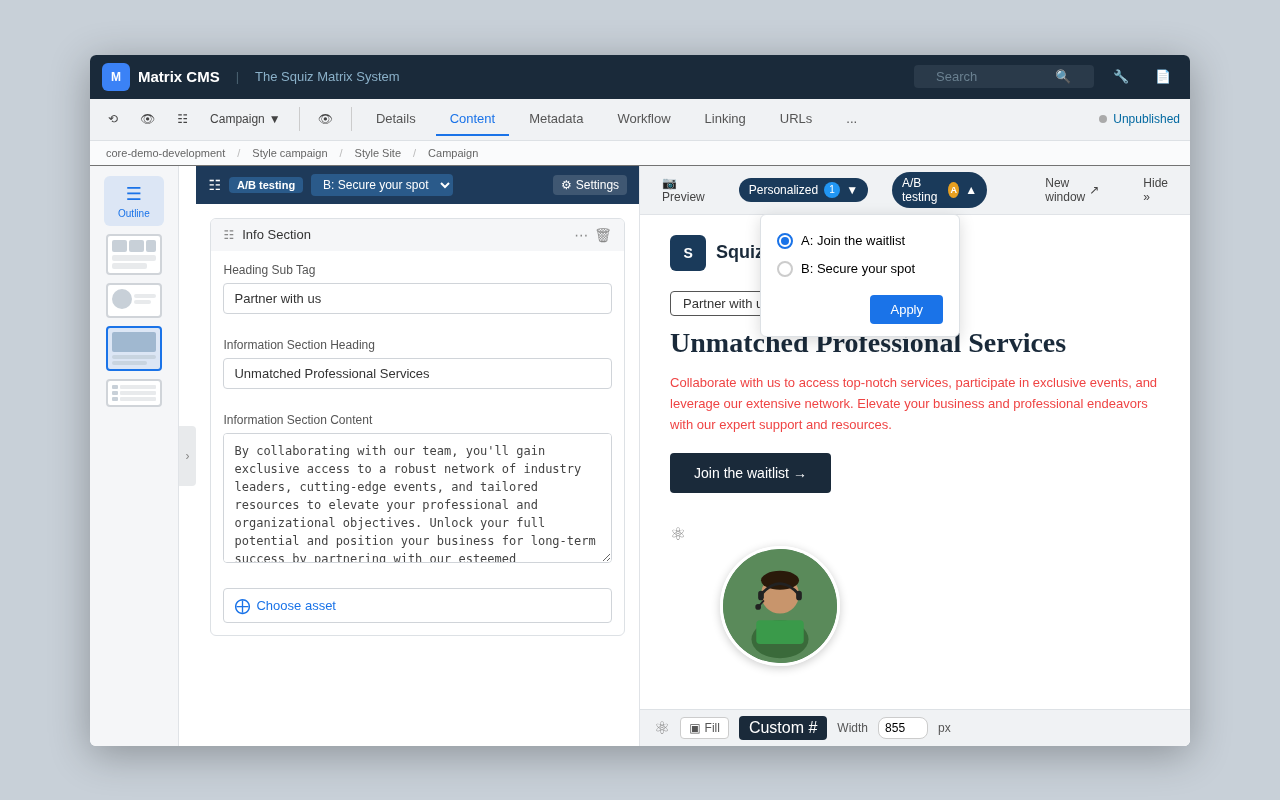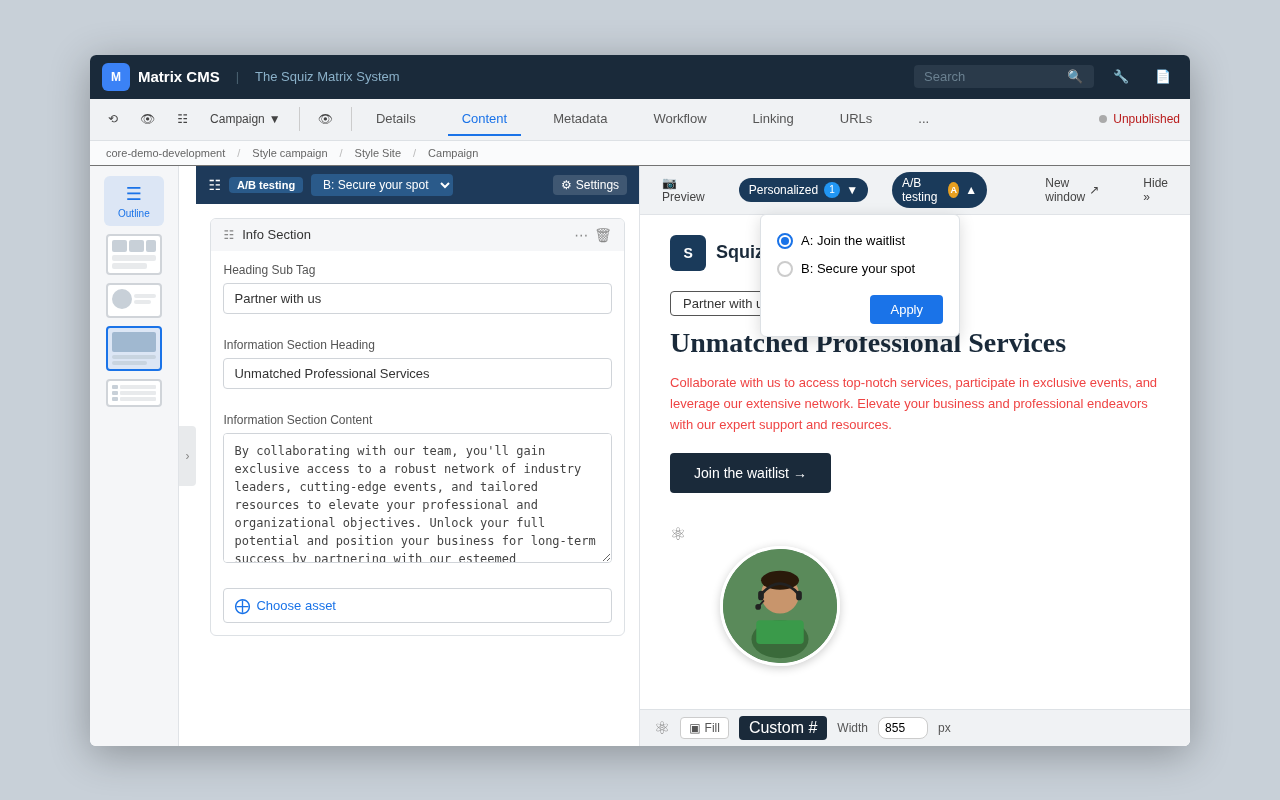--- a/index.html
+++ b/index.html
@@ -44,21 +44,21 @@
       color: #fff; font-weight: bold; font-size: 12px;
     }
     .nav-divider { color: #4a6070; margin: 0 4px; }
     .nav-title { color: #8ab0c8; font-size: 13px; font-weight: 400; }
     .nav-spacer { flex: 1; }
     .search-box {
       display: flex;
       align-items: center;
       background: #2a3a4a;
       border-radius: 4px;
-      padding: 4px 10px;
+      padding: 4px 22px;
       gap: 6px;
       width: 180px;
     }
     .search-box input {
       background: none; border: none; outline: none;
       color: #aac; font-size: 13px; width: 100%;
     }
     .search-box input::placeholder { color: #6a8090; }
     .nav-icon-btn {
       width: 30px; height: 30px;
@@ -76,35 +76,35 @@
       gap: 6px;
     }
     .toolbar-btn {
       display: flex; align-items: center; gap: 4px;
       padding: 4px 8px;
       border-radius: 4px; cursor: pointer; font-size: 12px; color: #444;
     }
     .toolbar-divider { width: 1px; height: 24px; background: #ccc; margin: 0 4px; }
     .toolbar-spacer { flex: 1; }
     .tab-nav {
-      display: flex; align-items: center; gap: 18px; text-align: right;
+      display: flex; align-items: center; gap: 6px; text-align: right;
     }
     .tab-item {
       padding: 8px 14px;
       cursor: pointer; font-size: 13px; color: #555;
       border-bottom: 2px solid transparent;
     }
     .tab-item.active {
       color: #1a73e8;
       border-bottom: 2px solid #1a73e8;
       font-weight: 500;
     }
     .status-badge {
       display: flex; align-items: center; gap: 6px;
-      color: #b91c1c; font-size: 12px;
+      color: #0369a1; font-size: 12px;
     }
     .status-dot { width: 8px; height: 8px; border-radius: 50%; background: #aaa; }
     
     .breadcrumb {
       padding: 6px 16px;
       font-size: 11px; color: #666;
       display: flex; align-items: center; gap: 12px;
       background: #fafbfc;
       border-bottom: 1px solid #737373;
     }

